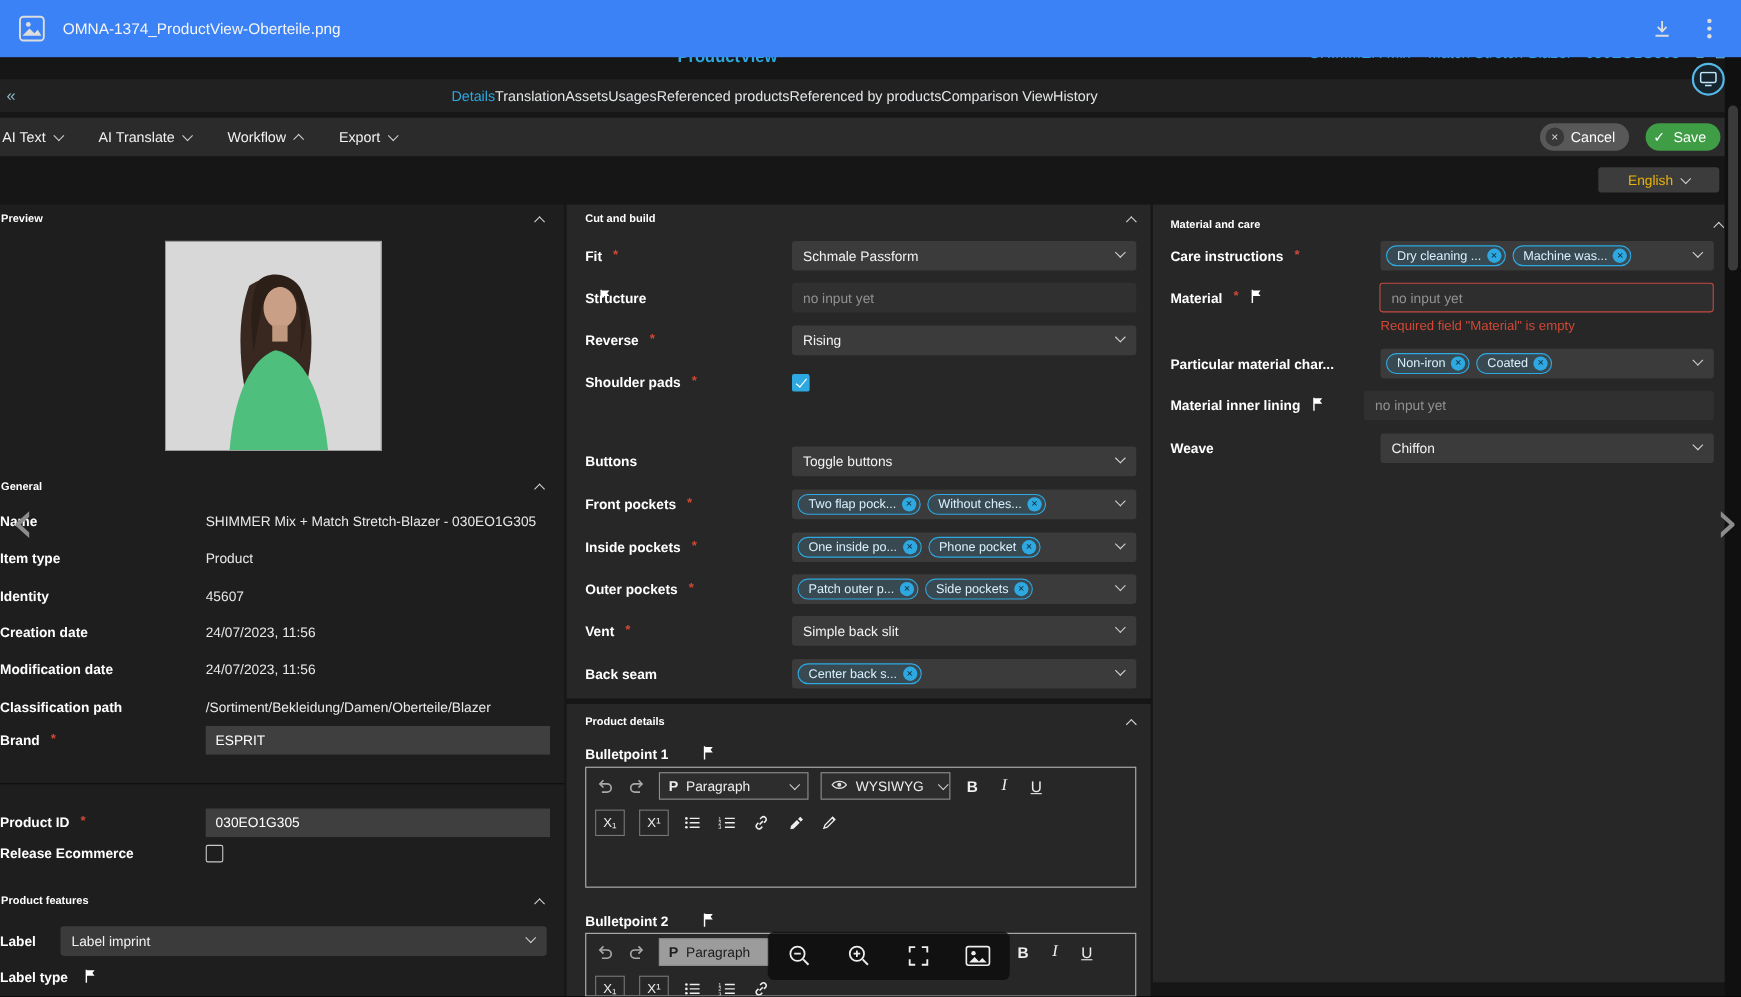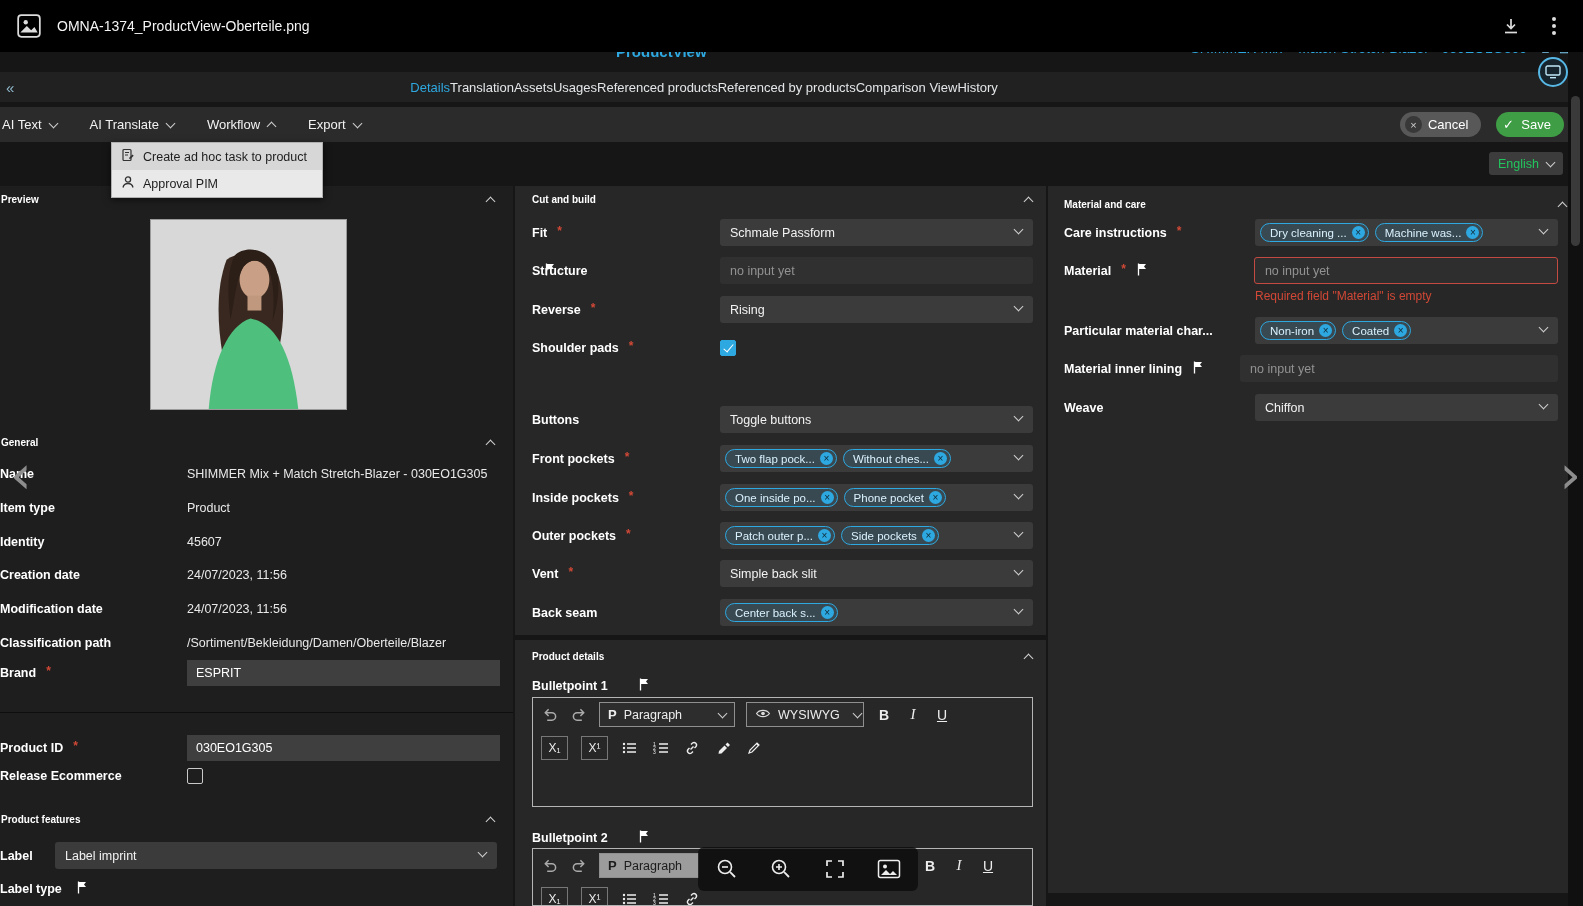--- a/index.html
+++ b/index.html
@@ -1,21 +1,21 @@
 <!DOCTYPE html>
 <html><head>
 <meta charset="utf-8">
 <style>
   *{box-sizing:border-box;margin:0;padding:0}
   html,body{background:#000}
   body{font-family:"Liberation Sans",sans-serif}
   .stage{position:relative;width:1583px;height:906px;background:#161616;overflow:hidden;color:#ededed;font-size:13px}
 
   
-  .topbar{position:absolute;top:0;left:0;right:0;height:52px;background:#000000;display:flex;align-items:center;padding:0 14px;gap:13px;z-index:60}
+  .topbar{position:absolute;top:0;left:0;right:0;height:52px;background:#3b82f6;display:flex;align-items:center;padding:0 14px;gap:13px;z-index:60}
   .topbar .fname{font-size:14px;color:#f5f5f5}
   .spacer{flex:1}
   .icon-btn{width:30px;height:30px;display:flex;align-items:center;justify-content:center;background:none;border:0;cursor:pointer;color:#ddd}
   .kebab{display:flex;flex-direction:column;gap:3px}
   .kebab i{width:4px;height:4px;border-radius:50%;background:#ddd}
   .nav-arrow{position:absolute;top:448px;font-size:54px;color:#8d8d8d;z-index:70;background:none;border:0;cursor:pointer;line-height:1;font-family:"DejaVu Sans",sans-serif}
   .nav-arrow.left{left:10px}.nav-arrow.right{right:2px}
   .view-controls{position:absolute;left:698px;top:847px;z-index:70;display:flex;gap:28px;align-items:center;background:rgba(12,12,12,.78);padding:9px 16px;border-radius:6px}
   .view-controls .icon-btn{width:26px;height:26px}
   .scroll-strip{position:absolute;top:52px;right:0;width:15px;bottom:0;background:#101010;z-index:8}
@@ -38,21 +38,21 @@
   .toolbar{position:absolute;top:107px;left:0;right:15px;height:35px;background:#2b2b2b;display:flex;align-items:center;z-index:6;color:#f2f2f2;padding-left:2px}
   .menu-item{display:flex;align-items:center;gap:8px;font-size:13px;cursor:pointer;margin-right:33px}
   .chev{display:inline-block;width:7px;height:7px;border-right:1.5px solid #cfcfcf;border-bottom:1.5px solid #cfcfcf;transform:rotate(45deg);margin-top:-3px;flex:none}
   .chev.up{transform:rotate(-135deg);margin-top:4px}
   .pill{height:25px;border-radius:13px;display:flex;align-items:center;gap:6px;padding:0 13px 0 5px;font-size:13px;color:#fff;border:0;cursor:pointer}
   .pill .circ{width:17px;height:17px;border-radius:50%;display:flex;align-items:center;justify-content:center;font-size:11px;flex:none}
   .pill.cancel{background:#585858;margin-right:15px}
   .pill.cancel .circ{background:#383838;color:#cfcfcf}
   .pill.save{background:#3f9d45;margin-right:4px}
   .pill.save .circ{color:#fff;font-size:13px;width:14px}
-  .lang-btn{position:absolute;top:152px;right:20px;height:23px;background:#3c3c3c;border-radius:3px;display:flex;align-items:center;gap:8px;padding:0 9px;font-size:12.5px;color:#22c55e;z-index:6;border:0;cursor:pointer}
+  .lang-btn{position:absolute;top:152px;right:20px;height:23px;background:#3c3c3c;border-radius:3px;display:flex;align-items:center;gap:8px;padding:0 27px;font-size:12.5px;color:#eab308;z-index:6;border:0;cursor:pointer}
 
   
   .dropdown{position:absolute;top:142px;left:111px;width:212px;background:#e9e9e9;box-shadow:0 2px 7px rgba(0,0,0,.55);z-index:50;border:1px solid #b0b0b0}
   .dropdown .item{height:27px;display:flex;align-items:center;gap:8px;padding:0 9px;color:#1d1d1d;font-size:12.5px;cursor:pointer}
   .dropdown .item:first-child{background:#d7d7d7}
 
   
   .col{position:absolute;top:186px;bottom:0}
   .col.left{left:0;width:513px;background:#1e1e1e}
   .col.mid{left:515px;width:531px}
@@ -184,41 +184,20 @@
       <span class="circ">✓</span>
       <span>Save</span>
     </button>
   </div>
 
   <button class="lang-btn">
     <span>English</span>
       <i class="chev"></i>
   </button>
 
-  <div class="dropdown">
-    <div class="item">
-      <span>
-        <svg width="14" height="14" viewBox="0 0 14 14">
-            <rect x="2" y="1.5" width="8" height="11" rx="1" fill="none" stroke="#333" stroke-width="1.2"></rect>
-            <path d="M4 4.5h4M4 7h3" stroke="#333" stroke-width="1.1"></path>
-            <path d="M8.5 9.5l3-3 1.2 1.2-3 3-1.6.4z" fill="#333"></path>
-          </svg>
-      </span>
-      <span>Create ad hoc task to product</span>
-    </div>
-    <div class="item">
-      <span>
-        <svg width="14" height="14" viewBox="0 0 14 14">
-            <circle cx="7" cy="4.5" r="2.6" fill="none" stroke="#333" stroke-width="1.3"></circle>
-            <path d="M2 12.5c.6-3 3-4 5-4s4.4 1 5 4" fill="none" stroke="#333" stroke-width="1.3"></path>
-          </svg>
-      </span>
-      <span>Approval PIM</span>
-    </div>
-  </div>
 
   <section class="col left">
     <div class="sec-head" style="top:8px;left:1px;right:19px">
       <span>Preview</span>
       <i class="chev up"></i>
     </div>
 
     <div class="photo">
       <svg viewBox="0 0 196 190" width="195" height="189">
         <rect width="196" height="190" fill="#d8d8d8"></rect>

